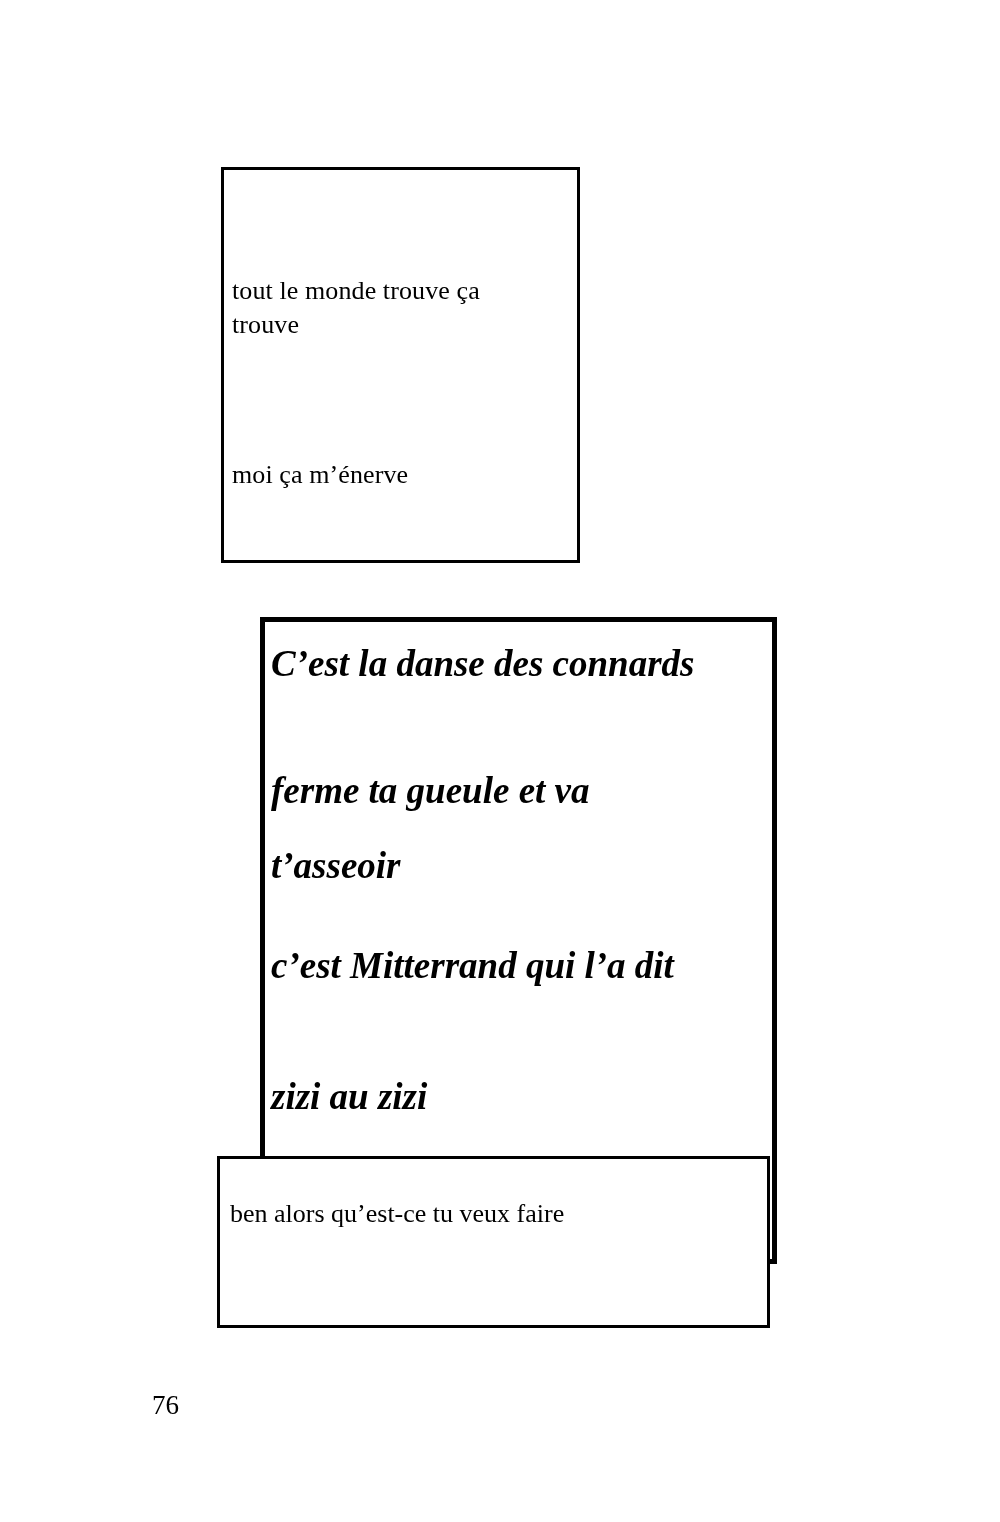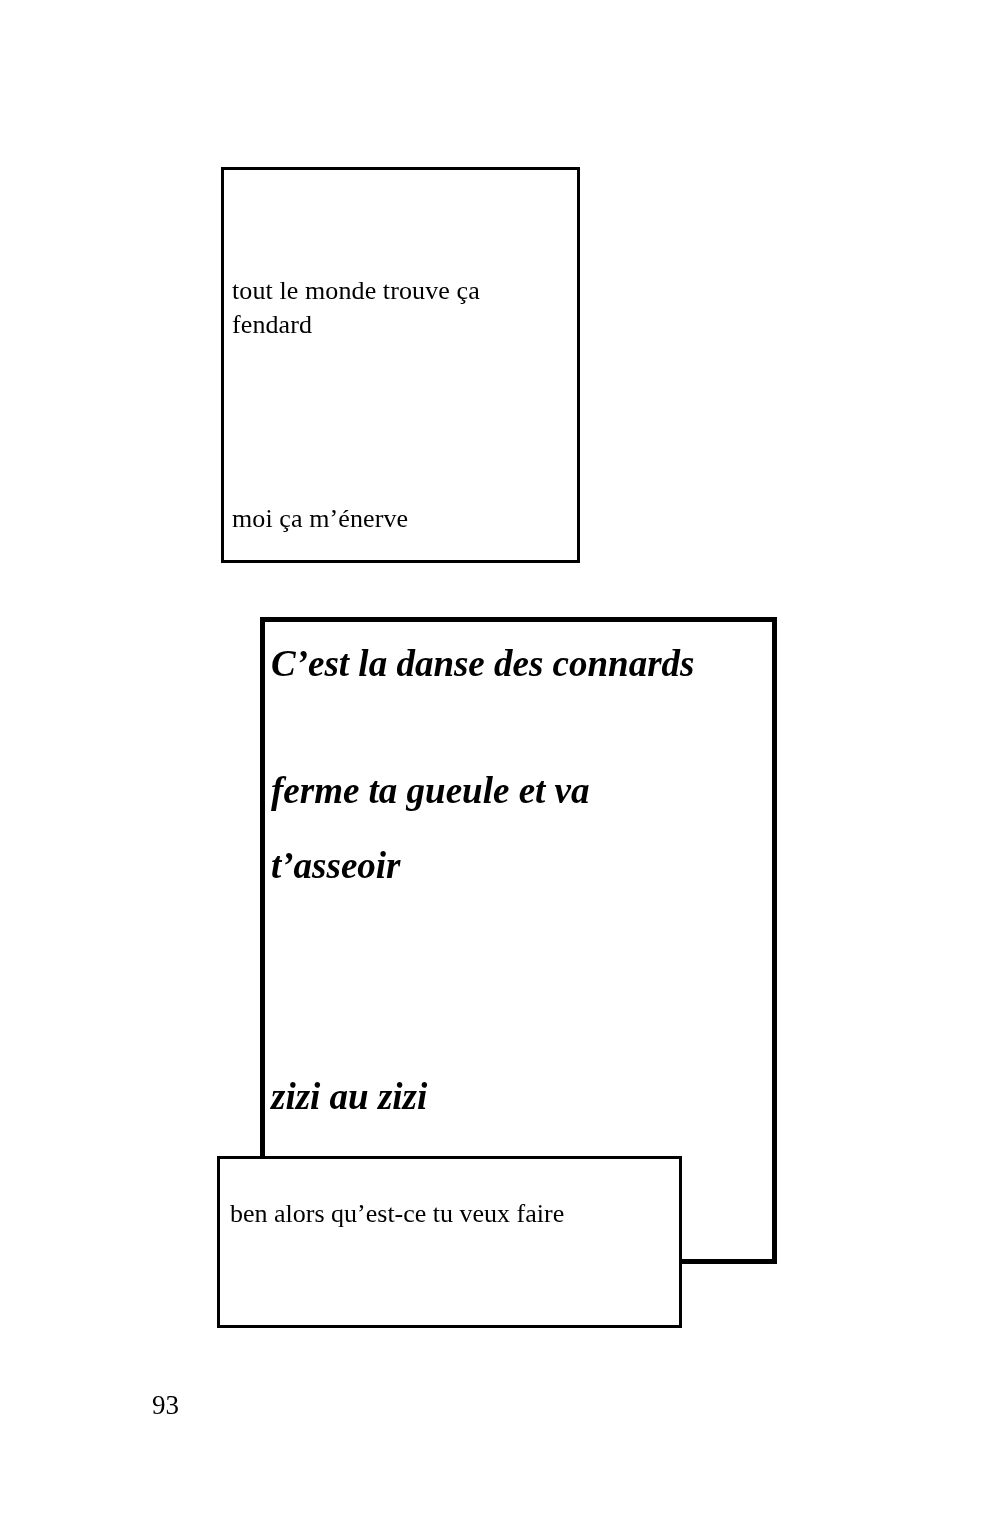--- a/index.html
+++ b/index.html
@@ -37,21 +37,21 @@
   }
   #panel-top .line {
     position: absolute;
     font-size: 26px;
     line-height: 34px;
     letter-spacing: 0.1px;
     white-space: pre;
   }
   #panel-top .l1 { left: 8px; top: 104px; }
   #panel-top .l2 { left: 8px; top: 138px; }
-  #panel-top .l3 { left: 8px; top: 288px; margin-top: 44px; }
+  #panel-top .l3 { left: 8px; top: 288px; }
 
   
   #panel-middle {
     left: 260px;
     top: 617px;
     width: 517px;
     height: 647px;
     border: 5px solid #000000;
   }
   #panel-middle .line {
@@ -65,21 +65,21 @@
   #panel-middle .m1 { left: 6px; top: 18px; }
   #panel-middle .m2 { left: 6px; top: 145px; text-align: center; }
   #panel-middle .m3 { left: 6px; top: 193px; margin-top: 27px; }
   #panel-middle .m4 { left: 6px; top: 320px; }
   #panel-middle .m5 { left: 6px; top: 451px; }
 
   
   #panel-bottom {
     left: 217px;
     top: 1156px;
-    width: 465px;
+    width: 553px;
     height: 172px;
     border: 3px solid #000000;
   }
   #panel-bottom .line {
     position: absolute;
     font-size: 26px;
     line-height: 34px;
     white-space: pre;
   }
   #panel-bottom .b1 { left: 10px; top: 38px; }
@@ -93,30 +93,31 @@
     line-height: 32px;
   }
 </style>
 </head>
 <body>
 
 <div class="page">
 
   <div class="panel" id="panel-top">
     <div class="line l1">tout le monde trouve ça</div>
-    <div class="line l2">fendard</div>
+    <div class="line l2">trouve</div>
     <div class="line l3">moi ça m’énerve</div>
   </div>
 
   <div class="panel" id="panel-middle">
     <div class="line m1">C’est la danse des connards</div>
     <div class="line m2">ferme ta gueule et va</div>
     <div class="line m3">t’asseoir</div>
+    <div class="line m4">c’est Mitterrand qui l’a dit</div>
     <div class="line m5">zizi au zizi</div>
   </div>
 
   <div class="panel" id="panel-bottom">
     <div class="line b1">ben alors qu’est-ce tu veux faire</div>
   </div>
 
-  <div id="page-number">93</div>
+  <div id="page-number">76</div>
 
 </div>
 
 </body></html>

